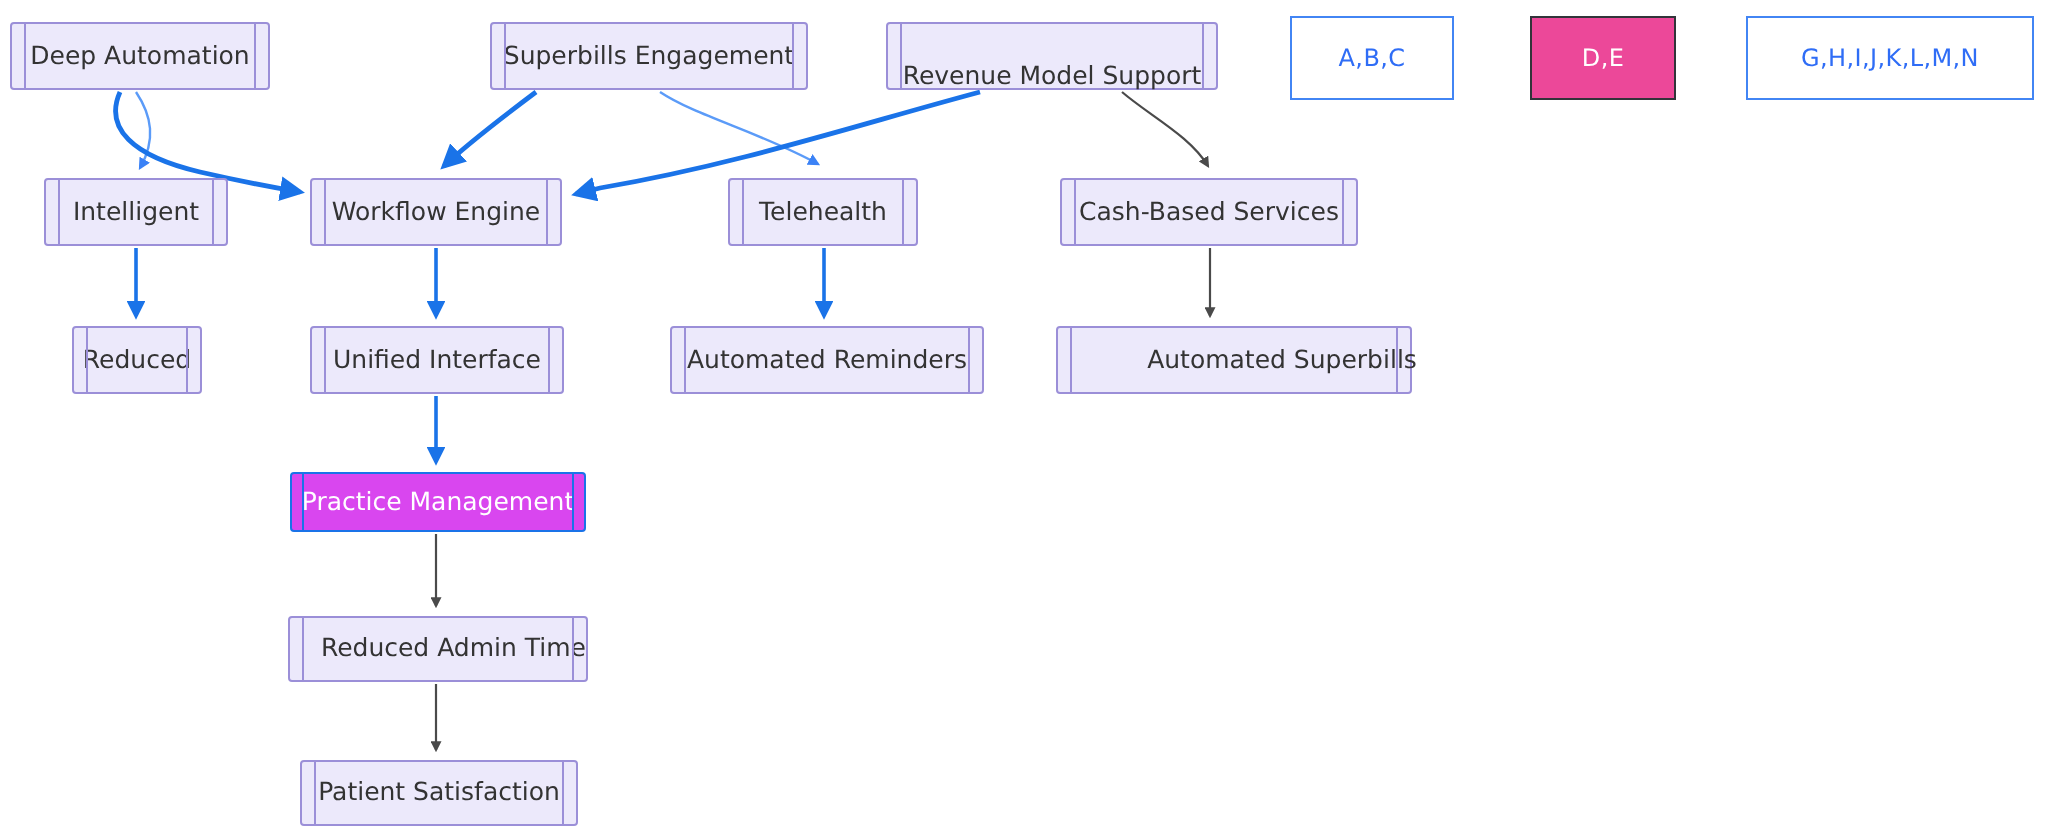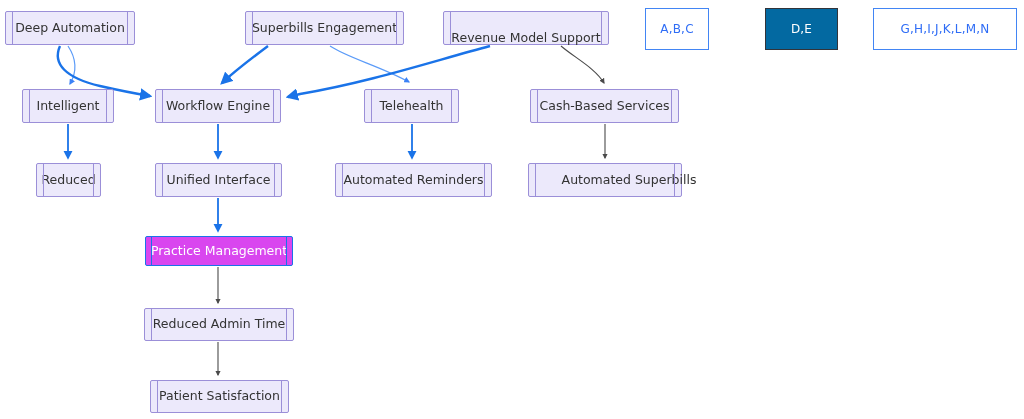--- a/index.html
+++ b/index.html
@@ -49,21 +49,21 @@
     display:flex;align-items:center;justify-content:center;
     background:#ffffff;
     border:1.5px solid #4285f4;
     color:#2f6df6;
     font-size:12px;
     letter-spacing:.2px;
     white-space:nowrap;
     z-index:2;
   }
   .legend.filled{
-    background:#0369a1;
+    background:#ec4899;
     border:1.5px solid #32343a;
     color:#ffffff;
   }
 </style>
 </head>
 <body>
 
 <div id="stage">
 
   <svg id="edges" viewBox="0 0 1024 419" width="1024" height="419" xmlns="http://www.w3.org/2000/svg">
@@ -130,36 +130,36 @@
       </div>
       <div class="node" style="left: 36px; top: 163px; width: 65px; height: 34px;">
         <span>Reduced</span>
       </div>
       <div class="node" style="left: 155px; top: 163px; width: 127px; height: 34px;">
         <span>Unified Interface</span>
       </div>
       <div class="node" style="left: 335px; top: 163px; width: 157px; height: 34px;">
         <span>Automated Reminders</span>
       </div>
-      <div class="node" style="left: 528px; top: 163px; width: 154px; height: 34px; padding-left: 48px;">
+      <div class="node" style="left: 528px; top: 163px; width: 178px; height: 34px; padding-left: 48px;">
         <span>Automated Superbills</span>
       </div>
       <div class="node dark" style="left: 145px; top: 236px; width: 148px; height: 30px;">
         <span>Practice Management</span>
       </div>
-      <div class="node" style="left: 144px; top: 308px; width: 150px; height: 33px;">
+      <div class="node" style="left: 144px; top: 308px; width: 150px; height: 33px; justify-content: flex-end;">
         <span>Reduced Admin Time</span>
       </div>
       <div class="node" style="left: 150px; top: 380px; width: 139px; height: 33px;">
         <span>Patient Satisfaction</span>
       </div>
     </div>
 
   <div id="legend-layer">
-      <div class="legend" style="left: 645px; top: 8px; width: 64px; height: 42px;">
+      <div class="legend" style="left: 645px; top: 8px; width: 82px; height: 42px;">
         <span>A,B,C</span>
       </div>
       <div class="legend filled" style="left: 765px; top: 8px; width: 73px; height: 42px;">
         <span>D,E</span>
       </div>
       <div class="legend" style="left: 873px; top: 8px; width: 144px; height: 42px;">
         <span>G,H,I,J,K,L,M,N</span>
       </div>
     </div>
 

